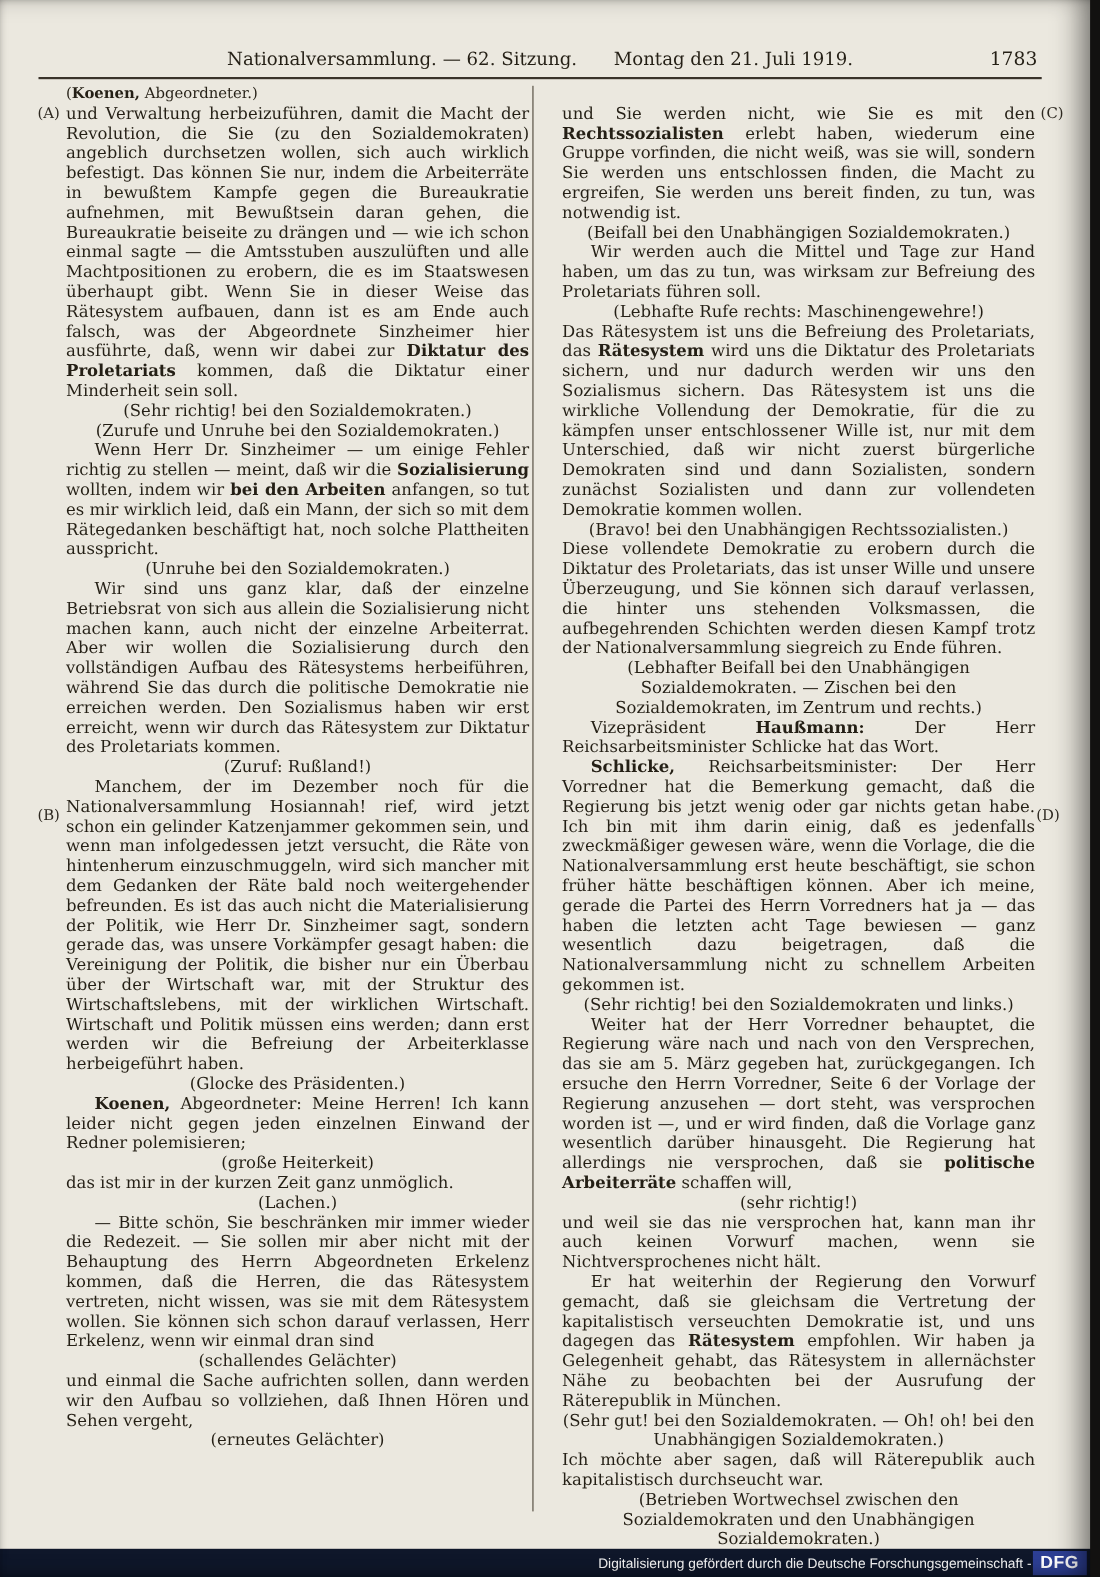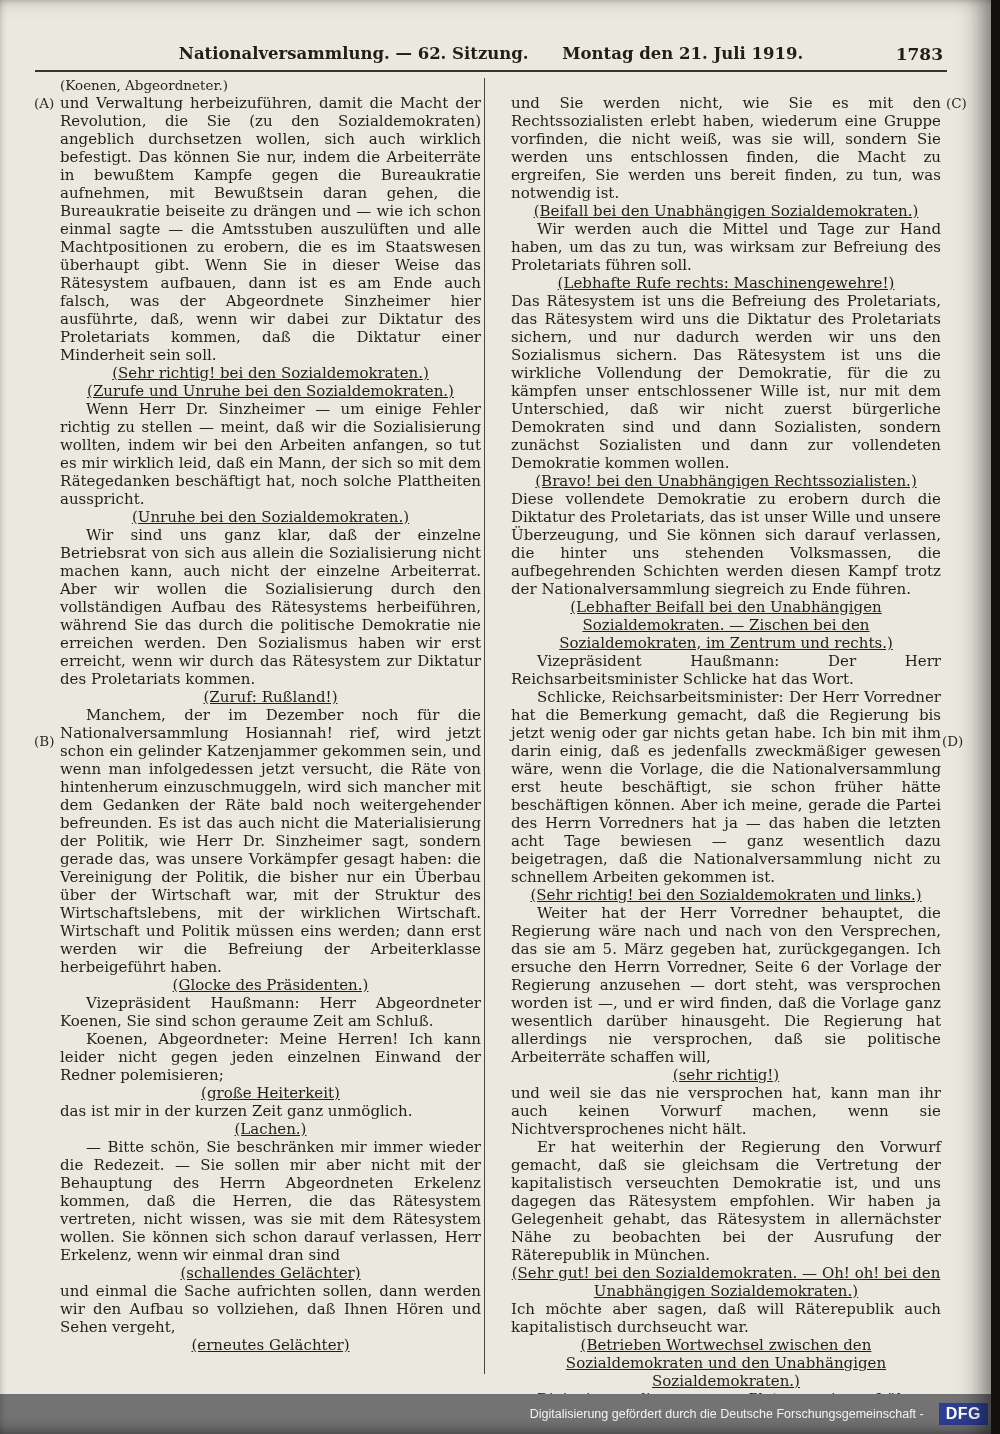--- a/index.html
+++ b/index.html
@@ -10,21 +10,21 @@
     position: relative;
     width: 1000px; height: 1434px;
     background: #ebe8df;
     overflow: hidden;
     color: #241f15;
     font-family: "DejaVu Serif", "Liberation Serif", serif;
   }
 
   .header {
     position: absolute; top: 44px; left: 35px; width: 912px; height: 22px;
-    font-weight: bold; font-size: 16.5px; white-space: nowrap;
+    font-weight: normal; font-size: 16.5px; white-space: nowrap;
   }
   .header-center { position: absolute; left: 0; right: 0; text-align: center; }
   .header-center span + span { margin-left: 28px; }
   .page-number { position: absolute; right: 4px; top: 0; font-size: 17px; }
 
   .header-rule {
     position: absolute; top: 70px; left: 35px; width: 912px;
     border-top: 2px solid #39332a;
   }
 
@@ -42,28 +42,28 @@
   .col {
     position: absolute;
     font-size: 15px; line-height: 18px;
     text-align: justify;
   }
   .col-left  { left: 60px;  top: 76px; width: 421px; }
   .col-right { left: 511px; top: 94px; width: 430px; }
 
   .col p { margin: 0; }
   .para.indent { text-indent: 26px; }
-  .stage { text-align: center; text-decoration: underline; }
+  .stage { text-align: center; }
   .note { font-size: 13.5px; text-align: left; margin-bottom: 3px; }
-  b { font-weight: normal; }
+  b { font-weight: bold; }
 
   .footer-bar {
-    position: absolute; left: 0; bottom: 0; width: 100%; height: 40px;
-    background: #737373;
-    display: flex; align-items: center; justify-content: flex-end; gap: 15px;
+    position: absolute; left: 0; bottom: 0; width: 100%; height: 26px;
+    background: #0f172a;
+    display: flex; align-items: center; justify-content: flex-end; gap: 1px;
     padding: 0 12px 0 0;
     font-family: "Liberation Sans", sans-serif;
     font-size: 12.5px; color: #f4f4f4;
   }
   .dfg-logo {
     color: #ffffff; font-weight: bold; font-size: 16px;
     padding: 2px 7px; letter-spacing: 0.5px;
   }
 
   .edge-shade {
@@ -102,21 +102,20 @@
       <p class="note">(<b>Koenen,</b> Abgeordneter.)</p>
       <p class="para">und Verwaltung herbeizuführen, damit die Macht der Revolution, die Sie (zu den Sozialdemokraten) angeblich durchsetzen wollen, sich auch wirklich befestigt. Das können Sie nur, indem die Arbeiterräte in bewußtem Kampfe gegen die Bureaukratie aufnehmen, mit Bewußtsein daran gehen, die Bureaukratie beiseite zu drängen und — wie ich schon einmal sagte — die Amtsstuben auszulüften und alle Machtpositionen zu erobern, die es im Staatswesen überhaupt gibt. Wenn Sie in dieser Weise das Rätesystem aufbauen, dann ist es am Ende auch falsch, was der Abgeordnete Sinzheimer hier ausführte, daß, wenn wir dabei zur <b>Diktatur des Proletariats</b> kommen, daß die Diktatur einer Minderheit sein soll.</p>
       <p class="stage">(Sehr richtig! bei den Sozialdemokraten.)</p>
       <p class="stage">(Zurufe und Unruhe bei den Sozialdemokraten.)</p>
       <p class="para indent">Wenn Herr Dr. Sinzheimer — um einige Fehler richtig zu stellen — meint, daß wir die <b>Sozialisierung</b> wollten, indem wir <b>bei den Arbeiten</b> anfangen, so tut es mir wirklich leid, daß ein Mann, der sich so mit dem Rätegedanken beschäftigt hat, noch solche Plattheiten ausspricht.</p>
       <p class="stage">(Unruhe bei den Sozialdemokraten.)</p>
       <p class="para indent">Wir sind uns ganz klar, daß der einzelne Betriebsrat von sich aus allein die Sozialisierung nicht machen kann, auch nicht der einzelne Arbeiterrat. Aber wir wollen die Sozialisierung durch den vollständigen Aufbau des Rätesystems herbeiführen, während Sie das durch die politische Demokratie nie erreichen werden. Den Sozialismus haben wir erst erreicht, wenn wir durch das Rätesystem zur Diktatur des Proletariats kommen.</p>
       <p class="stage">(Zuruf: Rußland!)</p>
       <p class="para indent">Manchem, der im Dezember noch für die Nationalversammlung Hosiannah! rief, wird jetzt schon ein gelinder Katzenjammer gekommen sein, und wenn man infolgedessen jetzt versucht, die Räte von hintenherum einzuschmuggeln, wird sich mancher mit dem Gedanken der Räte bald noch weitergehender befreunden. Es ist das auch nicht die Materialisierung der Politik, wie Herr Dr. Sinzheimer sagt, sondern gerade das, was unsere Vorkämpfer gesagt haben: die Vereinigung der Politik, die bisher nur ein Überbau über der Wirtschaft war, mit der Struktur des Wirtschaftslebens, mit der wirklichen Wirtschaft. Wirtschaft und Politik müssen eins werden; dann erst werden wir die Befreiung der Arbeiterklasse herbeigeführt haben.</p>
       <p class="stage">(Glocke des Präsidenten.)</p>
-      <p class="para indent">Vizepräsident <b>Haußmann:</b> Herr Abgeordneter Koenen, Sie sind schon geraume Zeit am Schluß.</p>
       <p class="para indent"><b>Koenen,</b> Abgeordneter: Meine Herren! Ich kann leider nicht gegen jeden einzelnen Einwand der Redner polemisieren;</p>
       <p class="stage">(große Heiterkeit)</p>
       <p class="para">das ist mir in der kurzen Zeit ganz unmöglich.</p>
       <p class="stage">(Lachen.)</p>
       <p class="para indent">— Bitte schön, Sie beschränken mir immer wieder die Redezeit. — Sie sollen mir aber nicht mit der Behauptung des Herrn Abgeordneten Erkelenz kommen, daß die Herren, die das Rätesystem vertreten, nicht wissen, was sie mit dem Rätesystem wollen. Sie können sich schon darauf verlassen, Herr Erkelenz, wenn wir einmal dran sind</p>
       <p class="stage">(schallendes Gelächter)</p>
       <p class="para">und einmal die Sache aufrichten sollen, dann werden wir den Aufbau so vollziehen, daß Ihnen Hören und Sehen vergeht,</p>
       <p class="stage">(erneutes Gelächter)</p>
     </div>
   <div class="col col-right">

